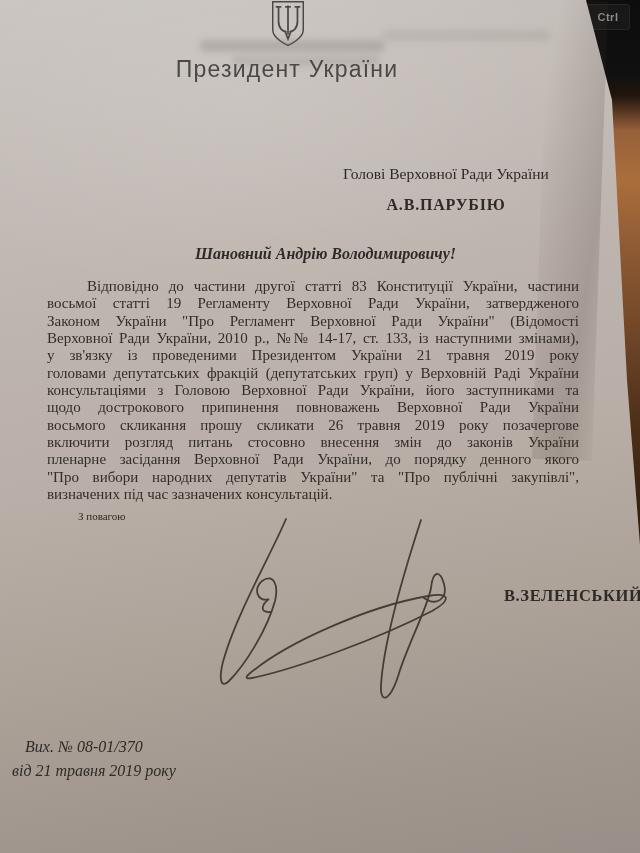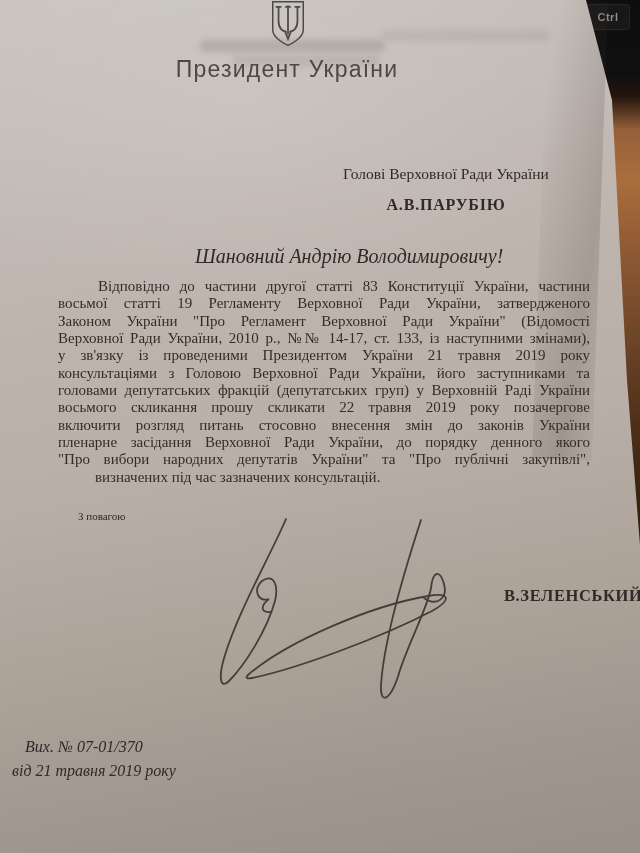--- a/index.html
+++ b/index.html
@@ -36,26 +36,26 @@
 
   .emblem{position:absolute;left:261px;top:1px;}
   .letterhead-title{left:57px;top:56px;width:460px;text-align:center;
     font-family:"Liberation Sans","DejaVu Sans",sans-serif;font-size:23px;
     letter-spacing:1.2px;color:#4b4846;}
 
   .addressee{left:332px;top:165px;width:228px;text-align:center;}
   .addressee .role{font-size:15.5px;}
   .addressee .name{font-size:16px;font-weight:bold;letter-spacing:.8px;margin-top:13px;}
 
-  .salutation{left:195px;top:245px;font-size:20px;font-weight:normal;font-style:italic;}
+  .salutation{left:195px;top:245px;font-size:16px;font-weight:bold;font-style:italic;}
 
-  .body-par{left:58px;top:278px;width:532px;font-size:15px;color:#322d29;}
+  .body-par{left:47px;top:278px;width:532px;font-size:15px;color:#322d29;}
   .bline{line-height:17.35px;height:17.35px;text-align:justify;text-align-last:justify;white-space:normal;}
   .bline.indent{padding-left:40px;}
-  .bline.last{text-align-last:left;margin-left:37px;}
+  .bline.last{text-align-last:left;}
 
   .regards{left:78px;top:510px;font-size:11px;}
   .signature{position:absolute;left:200px;top:518px;}
   .signer{left:464px;top:586px;font-size:16.5px;font-weight:bold;letter-spacing:.6px;margin-left:40px;}
 
   .ref-number{left:25px;top:738px;font-size:16px;font-style:italic;}
   .ref-date{left:12px;top:762px;font-size:16px;font-style:italic;}
 </style>
 </head>
 <body>
@@ -93,23 +93,24 @@
   <div class="abs letterhead-title">Президент України</div>
 
   <div class="abs salutation">Шановний Андрію Володимировичу!</div>
 
   <div class="abs body-par">
     <div class="bline indent">Відповідно до частини другої статті 83 Конституції України, частини</div>
     <div class="bline">восьмої статті 19 Регламенту Верховної Ради України, затвердженого</div>
     <div class="bline">Законом України "Про Регламент Верховної Ради України" (Відомості</div>
     <div class="bline">Верховної Ради України, 2010 р., №№ 14-17, ст. 133, із наступними змінами),</div>
     <div class="bline">у зв'язку із проведеними Президентом України 21 травня 2019 року</div>
+    <div class="bline">головами депутатських фракцій (депутатських груп) у Верховній Раді України</div>
     <div class="bline">консультаціями з Головою Верховної Ради України, його заступниками та</div>
-    <div class="bline">головами депутатських фракцій (депутатських груп) у Верховній Раді України</div>
-    <div class="bline">восьмого скликання прошу скликати 22 травня 2019 року позачергове</div>
+    <div class="bline">щодо дострокового припинення повноважень Верховної Ради України</div>
+    <div class="bline">восьмого скликання прошу скликати 26 травня 2019 року позачергове</div>
     <div class="bline">включити розгляд питань стосовно внесення змін до законів України</div>
     <div class="bline">пленарне засідання Верховної Ради України, до порядку денного якого</div>
     <div class="bline">"Про вибори народних депутатів України" та "Про публічні закупівлі",</div>
     <div class="bline last">визначених під час зазначених консультацій.</div>
   </div>
 
   <div class="abs regards">З повагою</div>
 
   <svg class="signature" width="262" height="212" viewBox="0 0 262 212">
     <g fill="none" stroke="#3a342e" stroke-width="1.8" stroke-linecap="round" opacity="0.9">
@@ -117,16 +118,16 @@
                C79,66 73,55 62,63 C53,70 57,85 69,81 C62,86 59,95 70,94"></path>
       <path d="M221,2 C206,48 184,120 181,167 C180,188 191,183 200,152 C210,122 228,88 231,70
                C233,52 240,52 244,66 C248,80 237,89 224,80"></path>
       <path d="M48,157 C86,124 170,88 228,78 C250,74 252,82 232,93 C180,120 96,151 52,160
                C47,161 45,160 48,157"></path>
     </g>
   </svg>
 
   <div class="abs signer">В.ЗЕЛЕНСЬКИЙ</div>
 
-  <div class="abs ref-number">Вих. № 07-01/370</div>
+  <div class="abs ref-number">Вих. № 08-01/370</div>
   <div class="abs ref-date">від 21 травня 2019 року</div>
 
 </div>
 
 </body></html>

